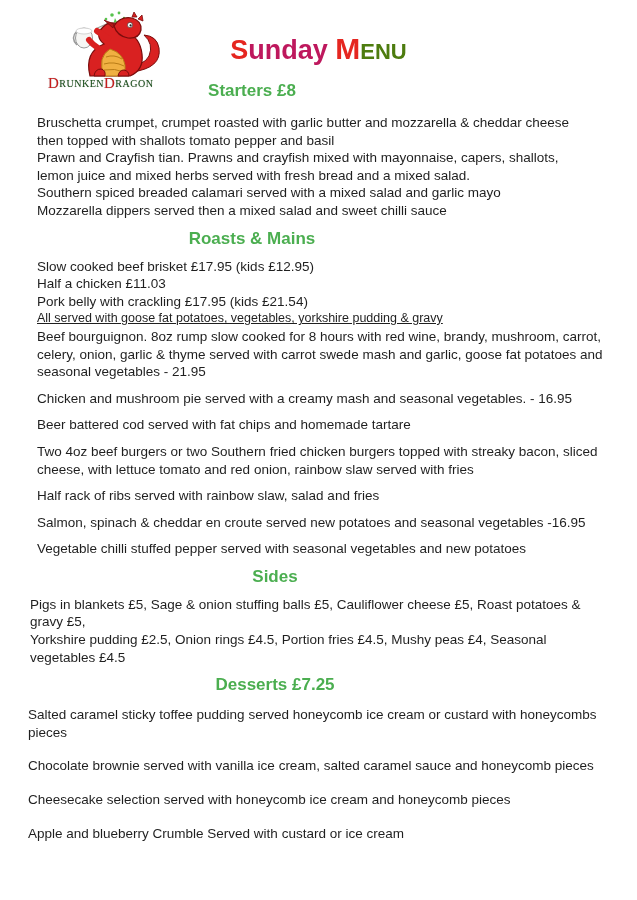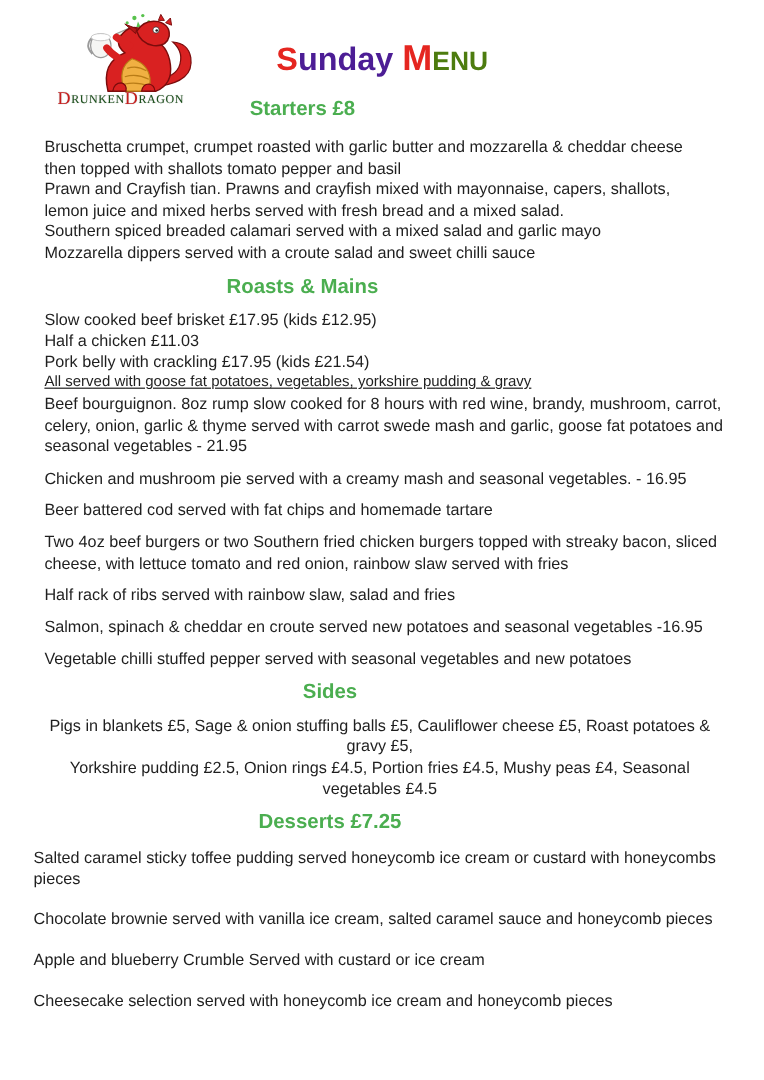--- a/index.html
+++ b/index.html
@@ -19,40 +19,40 @@
     text-shadow:0 0 1px #00000055;
   }
   .logo-text .big-d{color:#c81d1d;font-size:15px;vertical-align:-1px;}
 
   
   .title{
     position:absolute;top:34px;left:0;width:100%;text-align:center;
     font-weight:bold;line-height:1;
   }
   .title .t-red{color:#e52620;font-size:27px;}
-  .title .t-green{color:#4c1d95;font-size:27px;}
+  .title .t-green{color:#be185d;font-size:27px;}
   .title .t-red-big{color:#e52620;font-size:30px;}
   .title .t-green-caps{color:#4d7c0f;font-size:22px;}
 
   
   .content{
     position:absolute;left:37px;top:80px;width:566px;
     font-size:13.5px;line-height:17.6px;
   }
   .content p{margin:0;white-space:pre-line;}
   h2{
     margin:8px 0 8px;text-align:center;font-size:17px;line-height:22px;
     color:#4bae50;font-weight:bold;white-space:nowrap;
   }
   h2.shift-a{transform:translateX(-68px);}
   h2.shift-b{transform:translateX(-45px);}
   h2.starters-h{margin:0 0 12px;}
   .note{text-decoration:underline;font-size:12.5px;}
   .gap{margin-top:9px !important;}
-  .sides-text{margin-left:-7px !important;text-align:center;}
+  .sides-text{margin-left:-7px !important;}
   .desserts p{margin:0 0 16px -9px;}
   .desserts p:last-child{margin-bottom:0;}
 </style>
 </head>
 <body>
 
 <div class="page">
 
   <div class="logo">
     <svg width="128" height="70" viewBox="0 0 128 70" aria-hidden="true">
@@ -110,21 +110,21 @@
 
   <div class="content">
 
     <h2 class="shift-a starters-h">Starters £8</h2>
     <div>
       <p>Bruschetta crumpet, crumpet roasted with garlic butter and mozzarella &amp; cheddar cheese
 then topped with shallots tomato pepper and basil</p>
       <p>Prawn and Crayfish tian. Prawns and crayfish mixed with mayonnaise, capers, shallots,
 lemon juice and mixed herbs served with fresh bread and a mixed salad.</p>
       <p>Southern spiced breaded calamari served with a mixed salad and garlic mayo</p>
-      <p>Mozzarella dippers served with a croute salad and sweet chilli sauce</p>
+      <p>Mozzarella dippers served then a mixed salad and sweet chilli sauce</p>
     </div>
 
     <h2 class="shift-a">Roasts &amp; Mains</h2>
     <div>
       <p>Slow cooked beef brisket £17.95 (kids £12.95)</p>
       <p>Half a chicken £11.03</p>
       <p>Pork belly with crackling £17.95 (kids £21.54)</p>
       <p class="note">All served with goose fat potatoes, vegetables, yorkshire pudding &amp; gravy</p>
       <p>Beef bourguignon. 8oz rump slow cooked for 8 hours with red wine, brandy, mushroom, carrot,
 celery, onion, garlic &amp; thyme served with carrot swede mash and garlic, goose fat potatoes and
@@ -139,19 +139,19 @@
     </div>
 
     <h2 class="shift-b">Sides</h2>
     <p class="sides-text">Pigs in blankets £5, Sage &amp; onion stuffing balls £5, Cauliflower cheese £5, Roast potatoes &amp; gravy £5,
 Yorkshire pudding £2.5, Onion rings £4.5, Portion fries £4.5, Mushy peas £4, Seasonal vegetables £4.5</p>
 
     <h2 class="shift-b" style="margin-bottom:10px;">Desserts £7.25</h2>
     <div class="desserts">
       <p>Salted caramel sticky toffee pudding served honeycomb ice cream or custard with honeycombs pieces</p>
       <p>Chocolate brownie served with vanilla ice cream, salted caramel sauce and honeycomb pieces</p>
+      <p>Cheesecake selection served with honeycomb ice cream and honeycomb pieces</p>
       <p>Apple and blueberry Crumble Served with custard or ice cream</p>
-      <p>Cheesecake selection served with honeycomb ice cream and honeycomb pieces</p>
 
     </div>
 
   </div>
 </div>
 
 </body></html>

